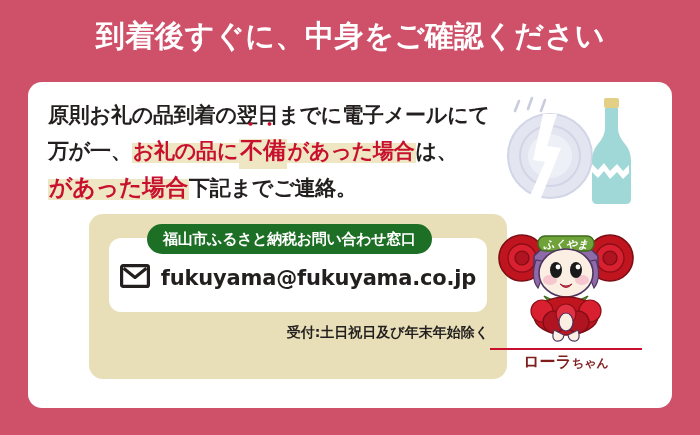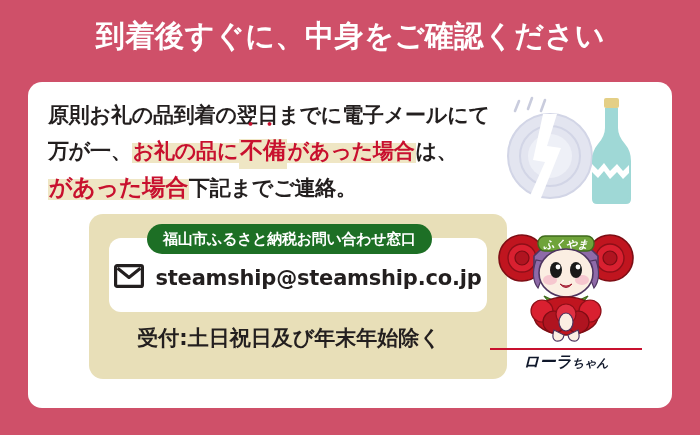--- a/index.html
+++ b/index.html
@@ -125,22 +125,22 @@
     font-size:21px;
     font-weight:bold;
     color:#231f1f;
     letter-spacing:-0.2px;
     white-space:nowrap;
   }
   .hours{
     position:absolute;
     left:0;top:110px;
     width:400px;
-    text-align:center;
-    font-size:21px;
+    text-align:right;
+    font-size:14px;
     font-weight:bold;
     color:#231f1f;
     letter-spacing:0px;
     white-space:nowrap;
   }
   
   .mascot-wrap{
     position:absolute;
     left:448px;top:128px;
     width:180px;
@@ -156,23 +156,22 @@
     letter-spacing:-0.3px;
   }
   .mascot-rule{
     width:152px;height:1.5px;
     background:#c8102e;
     margin:2px auto 2px auto;
   }
   .mascot-name{
     font-size:16px;
     font-weight:bold;
-    color:#0f172a;
-    white-space:nowrap;
-    font-style:italic;
+    color:#7f1d1d;
+    white-space:nowrap;
   }
   .mascot-name .sm{font-size:12px;}
 </style>
 </head>
 <body>
 
 <div class="notice">
 
   <div class="header">
     <div class="header-title">到着後すぐに、中身をご確認ください</div>
@@ -223,21 +222,21 @@
           <span>福山市ふるさと納税お問い合わせ窓口</span>
         </div>
 
         <div class="email-row">
           <span class="mail-icon">
             <svg width="30" height="24" viewBox="0 0 30 24" aria-hidden="true">
               <rect x="1.6" y="1.6" width="26.8" height="20.8" rx="1.5" fill="#ffffff" stroke="#231f1f" stroke-width="3.2"></rect>
               <path d="M3.6 4.2 L15 13.4 L26.4 4.2" fill="none" stroke="#231f1f" stroke-width="3.2" stroke-linejoin="round"></path>
             </svg>
           </span>
-          <span class="email-text">steamship@steamship.co.jp</span>
+          <span class="email-text">fukuyama@fukuyama.co.jp</span>
         </div>
       </div>
 
       <div class="hours">受付:土日祝日及び年末年始除く</div>
     </div>
 
     <div class="mascot-wrap">
       <span class="mascot-art">
         <svg width="160" height="132" viewBox="0 0 160 132" aria-hidden="true">
 

